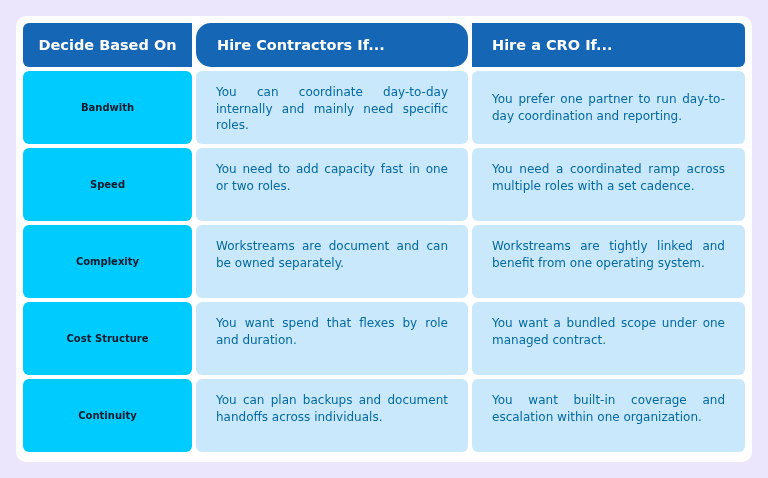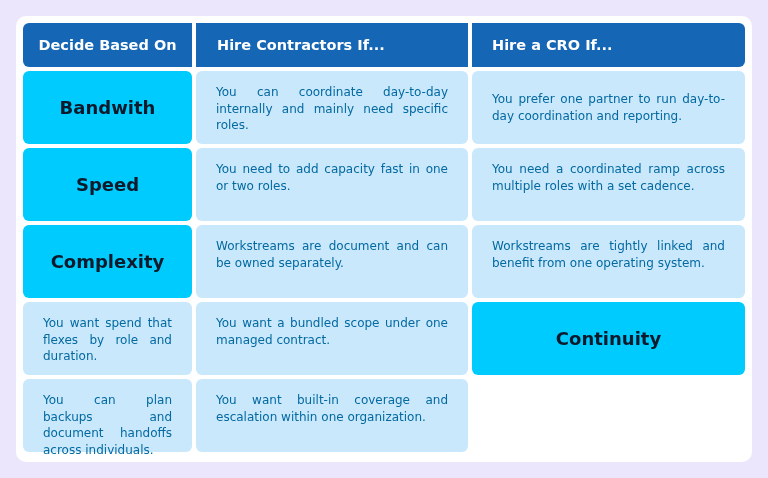--- a/index.html
+++ b/index.html
@@ -27,29 +27,30 @@
       row-gap: 4px;
     }
     .hdr {
       background: #1566b5;
       color: #ffffff;
       font-weight: bold;
       font-size: 14.5px;
       display: flex;
       align-items: center;
       padding: 0 20px;
+      border-radius: 15px;
     }
     .hdr.first { justify-content: center; padding: 12px 4px; border-radius: 6px 0 0 6px; }
     .hdr.last { border-radius: 0 6px 6px 0; }
     .hdr.mid { padding-left: 21px; }
     .label {
       background: #00cbff;
       color: #0c1a2b;
       font-weight: bold;
-      font-size: 18px;
+      font-size: 10px;
       display: flex;
       align-items: center;
       justify-content: center;
       border-radius: 6px;
       text-align: center;
     }
     .cell {
       background: #c9e8fc;
       color: #0369a1;
       font-size: 12px;
@@ -89,20 +90,21 @@
       </div>
 
     <div class="label">Complexity</div>
     <div class="cell">
         <span>Workstreams are document and can be owned separately.</span>
       </div>
     <div class="cell">
         <span>Workstreams are tightly linked and benefit from one operating system.</span>
       </div>
 
+    <div class="label">Cost Structure</div>
     <div class="cell">
         <span>You want spend that flexes by role and duration.</span>
       </div>
     <div class="cell">
         <span>You want a bundled scope under one managed contract.</span>
       </div>
 
     <div class="label">Continuity</div>
     <div class="cell">
         <span>You can plan backups and document handoffs across individuals.</span>

